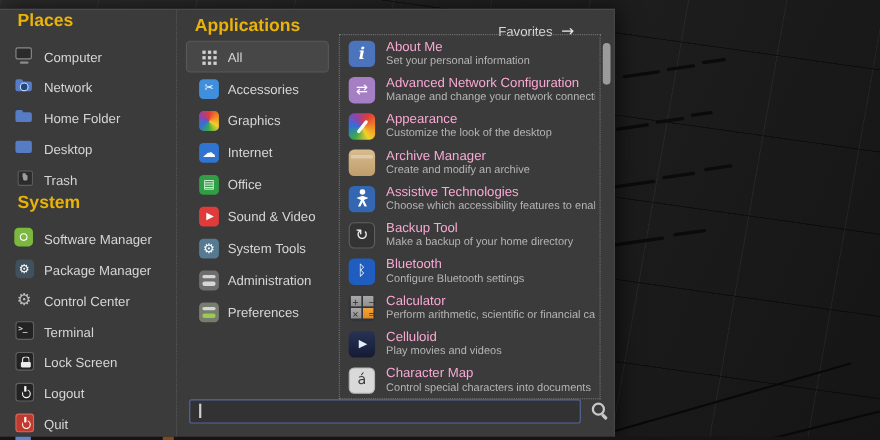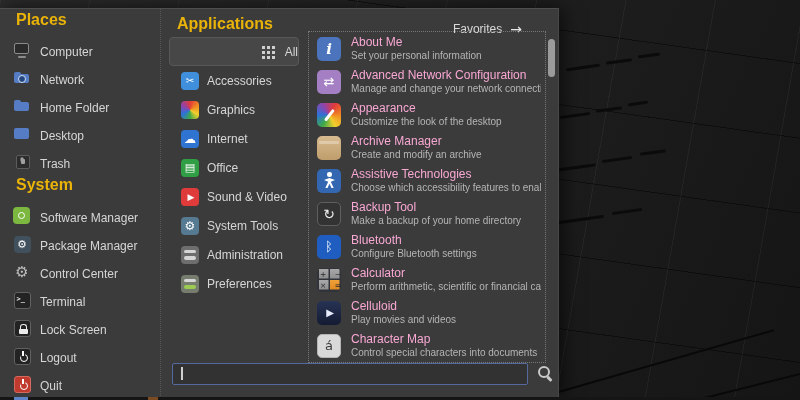--- a/index.html
+++ b/index.html
@@ -30,21 +30,21 @@
   .sidebar h2{height:22px;line-height:22px;padding-left:16px;}
   .sidebar h2.sys{height:24px;line-height:24px;margin-top:2px;}
   .side-item{height:28px;display:flex;align-items:flex-end;gap:9px;padding-left:13px;cursor:default;}
   .side-label{white-space:nowrap;}
 
   
   .categories{position:absolute;left:160px;top:0;width:146px;height:100%;border-left:1px dotted #585858;}
   .categories h2{height:26px;line-height:30px;padding-left:16px;}
   .cat-list{margin-top:2px;}
   .cat{height:27px;display:flex;align-items:center;gap:8px;padding-left:11px;margin:0 8px;border:1px solid transparent;border-radius:4px;}
-  .cat.selected{background:var(--selection-bg,#474747);border-color:#585858;justify-content:flex-end;}
+  .cat.selected{background:var(--selection-bg,#474747);border-color:#585858;}
   .cat-label{white-space:nowrap;}
 
   
   .favorites{position:absolute;top:12px;right:36px;display:flex;align-items:center;gap:8px;color:#d9d9d9;font-size:12px;}
   .favorites .arr{font-size:14px;color:#e6e6e6;font-family:"DejaVu Sans",sans-serif;}
 
   
   .apps{position:absolute;left:308px;top:22px;width:238px;height:332px;border:1px dotted #777;box-sizing:border-box;overflow:hidden;}
   .app-row{height:33px;display:flex;align-items:center;gap:10px;padding-left:8px;}
   .app-text{overflow:hidden;white-space:nowrap;width:190px;}

